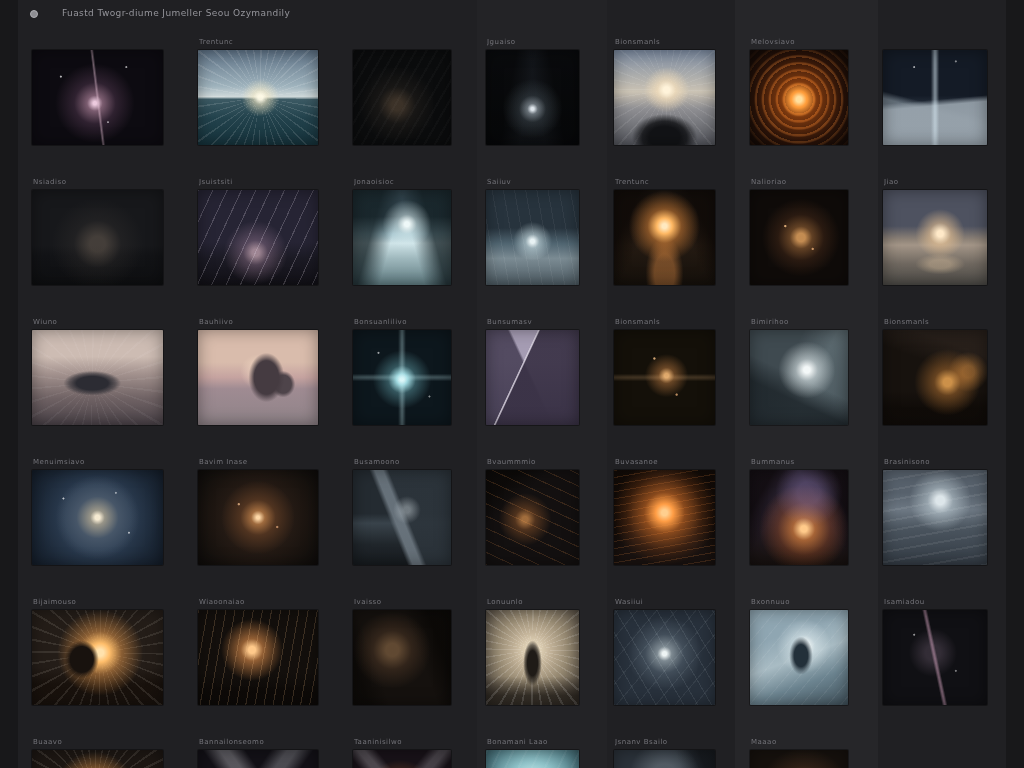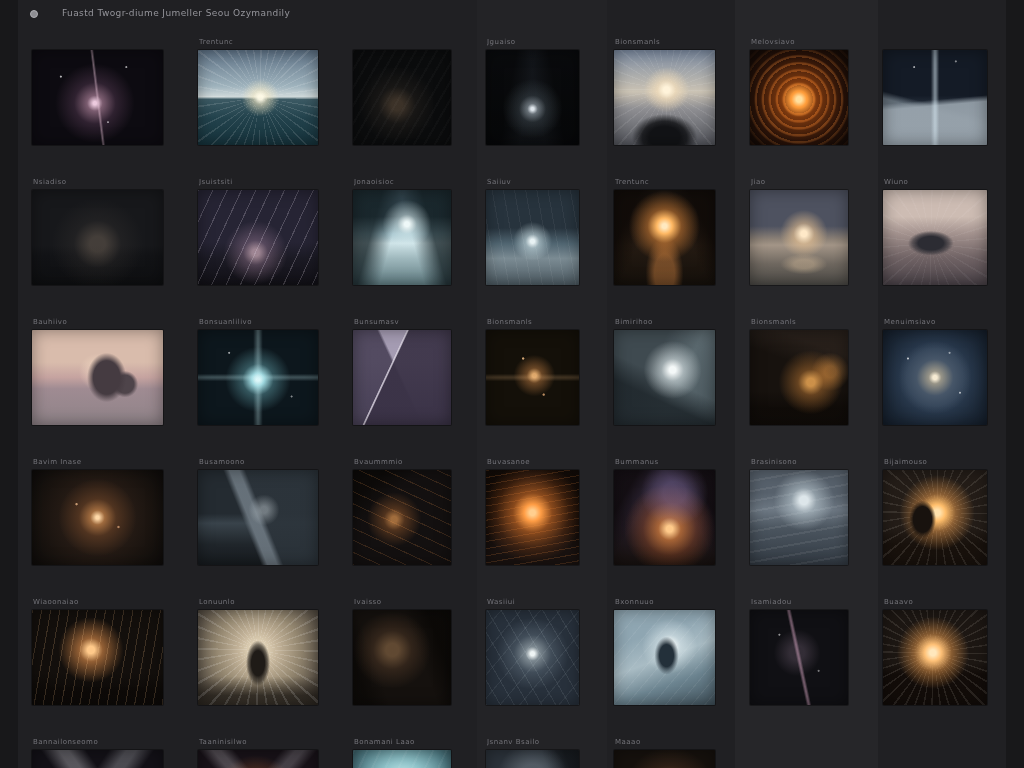--- a/index.html
+++ b/index.html
@@ -342,20 +342,24 @@
   <figure class="cell">
     <figcaption class="cap">Saiiuv</figcaption>
     <div class="thumb" data-scene="snow-horizon-glow"></div>
   </figure>
 
   <figure class="cell">
     <figcaption class="cap">Trentunc</figcaption>
     <div class="thumb" data-scene="fire-path"></div>
   </figure>
 
+  <figure class="cell">
+    <figcaption class="cap">Nalioriao</figcaption>
+    <div class="thumb" data-scene="amber-cluster"></div>
+  </figure>
 
   <figure class="cell">
     <figcaption class="cap">Jiao</figcaption>
     <div class="thumb" data-scene="sunset-mirror"></div>
   </figure>
 
   <figure class="cell">
     <figcaption class="cap">Wiuno</figcaption>
     <div class="thumb" data-scene="dawn-crater"></div>
   </figure>
@@ -430,30 +434,30 @@
     <figcaption class="cap">Bijaimouso</figcaption>
     <div class="thumb" data-scene="desert-sunburst"></div>
   </figure>
 
   <figure class="cell">
     <figcaption class="cap">Wiaoonaiao</figcaption>
     <div class="thumb" data-scene="ember-streaks"></div>
   </figure>
 
   <figure class="cell">
+    <figcaption class="cap">Ivaisso</figcaption>
+    <div class="thumb" data-scene="dust-canyon"></div>
+  </figure>
+
+  <figure class="cell">
     <figcaption class="cap">Lonuunlo</figcaption>
     <div class="thumb" data-scene="ray-figures"></div>
   </figure>
 
   <figure class="cell">
-    <figcaption class="cap">Ivaisso</figcaption>
-    <div class="thumb" data-scene="dust-canyon"></div>
-  </figure>
-
-  <figure class="cell">
     <figcaption class="cap">Wasiiui</figcaption>
     <div class="thumb" data-scene="blue-web"></div>
   </figure>
 
   <figure class="cell">
     <figcaption class="cap">Bxonnuuo</figcaption>
     <div class="thumb" data-scene="ice-figure"></div>
   </figure>
 
   <figure class="cell">

